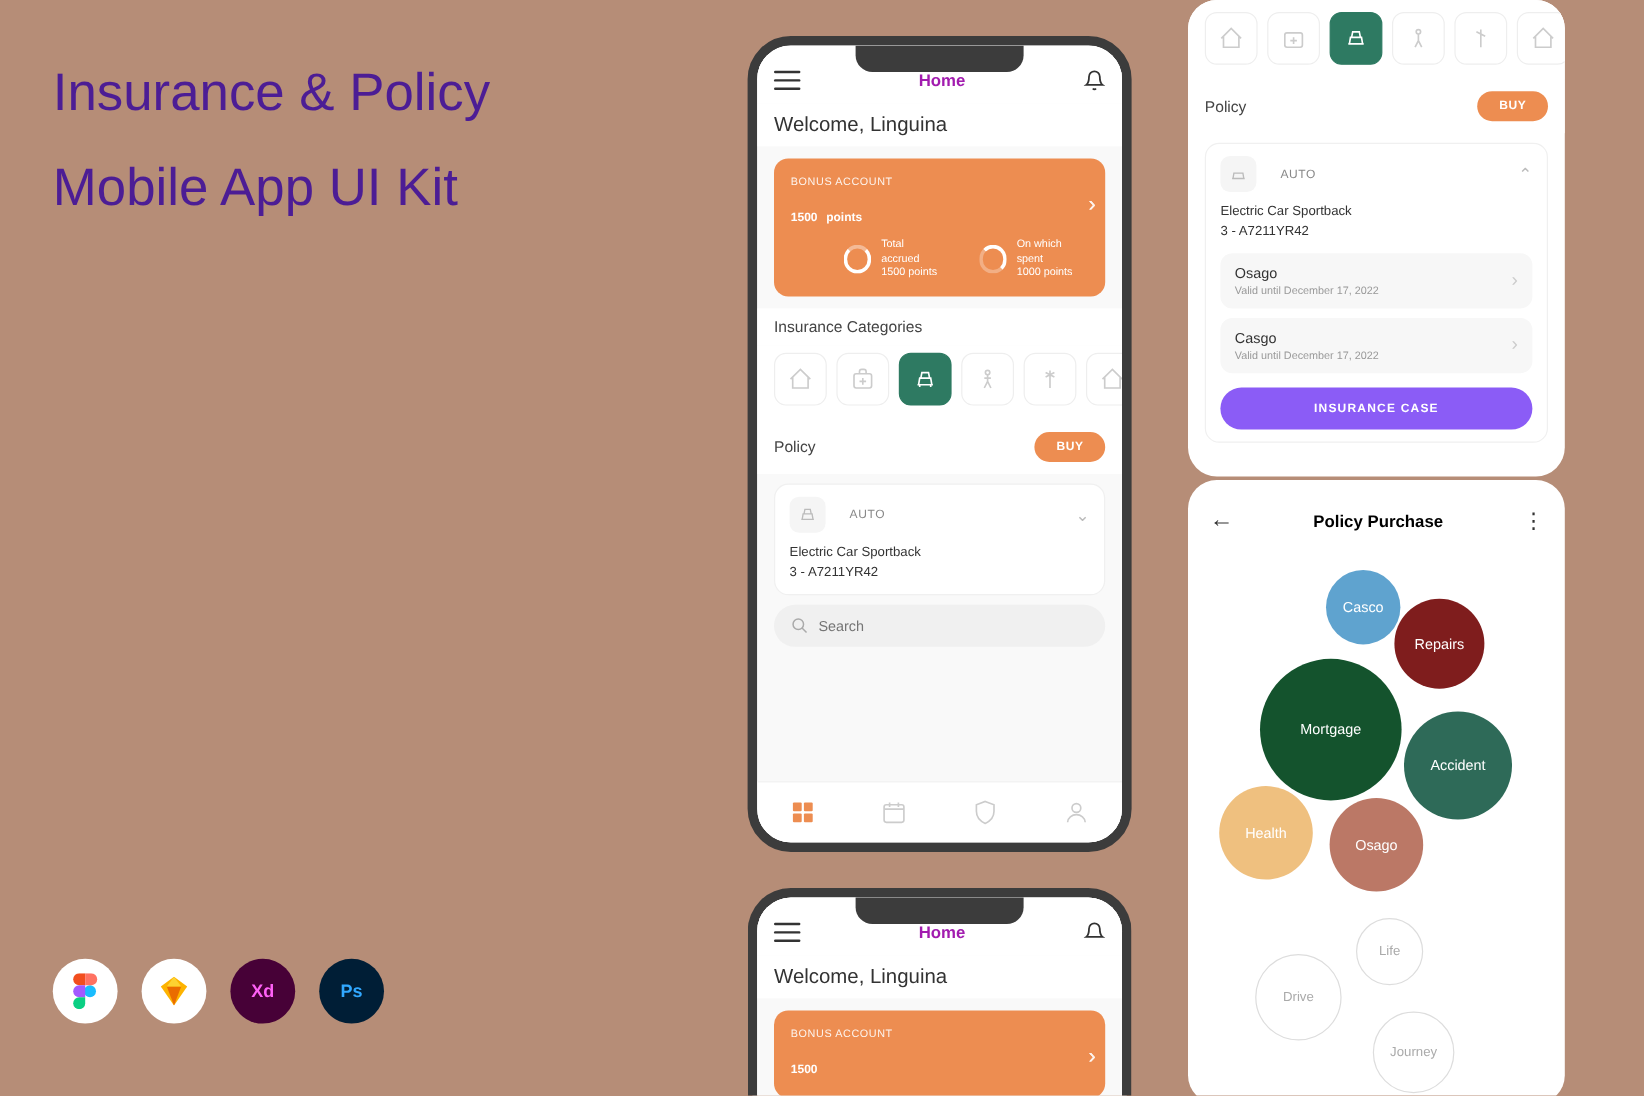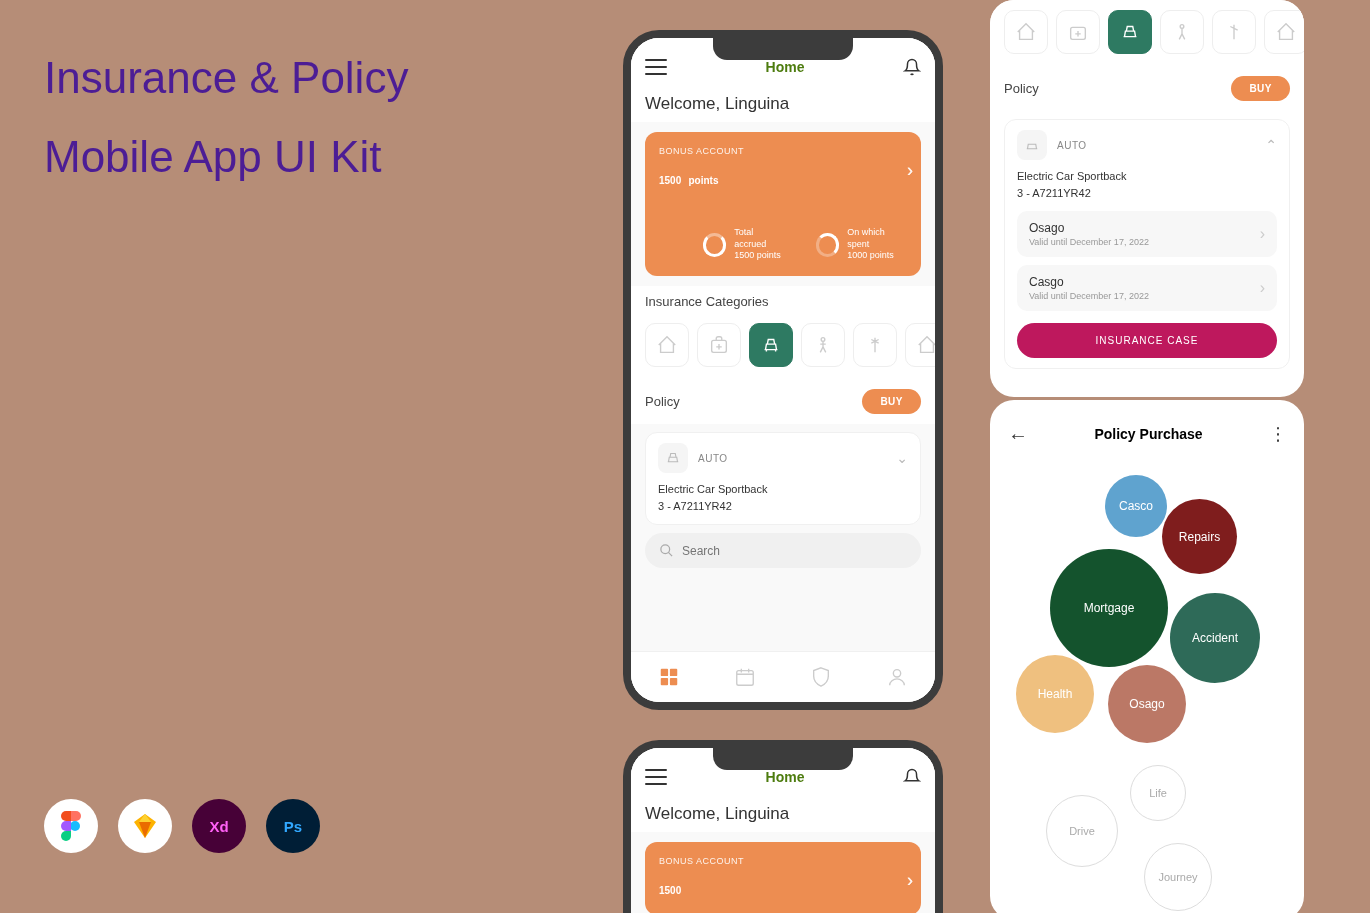--- a/index.html
+++ b/index.html
@@ -7,61 +7,61 @@
 .title { position: absolute; left: 44px; top: 38px; color: #4c1d95; font-size: 44px; font-weight: 400; line-height: 1.8; }
 .app-icons { position: absolute; left: 44px; bottom: 60px; display: flex; gap: 20px; }
 .app-icon { width: 54px; height: 54px; border-radius: 50%; background: #fff; display: flex; align-items: center; justify-content: center; font-size: 20px; font-weight: 700; }
 .phone { position: absolute; width: 320px; height: 680px; background: #fff; border-radius: 36px; border: 8px solid #3c3c3c; overflow: hidden; }
 .phone1 { left: 623px; top: 30px; }
 .phone-inner { width: 100%; height: 100%; background: #f9f9f9; overflow: hidden; position: relative; }
 .notch { position: absolute; top: 0; left: 50%; transform: translateX(-50%); width: 140px; height: 22px; background: #3c3c3c; border-radius: 0 0 14px 14px; z-index: 10; }
 .header { display: flex; align-items: center; justify-content: space-between; padding: 20px 14px 10px; background: #fff; }
 .menu-icon { width: 22px; height: 16px; display: flex; flex-direction: column; justify-content: space-between; cursor: pointer; }
 .menu-icon span { height: 2px; background: #333; border-radius: 1px; }
-.header-title { font-size: 14px; font-weight: 600; color: #4d7c0f; }
+.header-title { font-size: 14px; font-weight: 600; color: #a21caf; }
 .bell { width: 18px; height: 18px; position: relative; }
 .bell svg { width: 100%; height: 100%; }
 .welcome { padding: 8px 14px; font-size: 17px; font-weight: 500; color: #333; background: #fff; }
 .bonus-card { margin: 10px 14px; background: #ed8d51; border-radius: 12px; padding: 14px; color: #fff; position: relative; }
 .bonus-label { font-size: 9px; letter-spacing: 0.5px; opacity: 0.9; }
 .bonus-pts { font-size: 26px; font-weight: 600; margin-top: 4px; }
 .bonus-pts span { font-size: 10px; font-weight: 700; }
 .chevrons { position: absolute; right: 14px; top: 28px; font-size: 18px; opacity: 0.9; letter-spacing: -6px; }
-.stats-row { display: flex; gap: 30px; margin-top: 36px; padding-left: 44px; }
+.stats-row { display: flex; gap: 30px; margin-top: 7px; padding-left: 44px; }
 .stat { display: flex; align-items: center; gap: 8px; }
 .ring { width: 24px; height: 24px; border: 3px solid #fff; border-radius: 50%; border-top-color: rgba(255,255,255,0.4); }
 .ring.partial { border-color: rgba(255,255,255,0.3); border-top-color: #fff; border-right-color: #fff; }
 .stat-text { font-size: 9px; line-height: 1.3; }
 .section-title { padding: 8px 14px; font-size: 13px; color: #444; background: #fff; }
 .cats { display: flex; gap: 8px; padding: 6px 14px 12px; background: #fff; overflow: hidden; }
 .cat { width: 44px; height: 44px; border-radius: 10px; background: #fff; border: 1px solid #eee; display: flex; align-items: center; justify-content: center; flex-shrink: 0; }
 .cat.active { background: #2e7a62; border-color: #2e7a62; }
 .cat svg { width: 22px; height: 22px; }
 .policy-row { display: flex; align-items: center; justify-content: space-between; padding: 10px 14px; background: #fff; }
 .buy-btn { background: #ed8d51; color: #fff; font-size: 10px; font-weight: 600; padding: 7px 18px; border-radius: 14px; border: none; letter-spacing: 0.5px; }
 .policy-card { margin: 8px 14px; background: #fff; border-radius: 12px; padding: 10px 12px; border: 1px solid #f0f0f0; }
-.auto-row { display: flex; align-items: center; gap: 10px; }
+.auto-row { display: flex; align-items: center; gap: 20px; }
 .auto-icon { width: 30px; height: 30px; background: #f5f5f5; border-radius: 8px; display: flex; align-items: center; justify-content: center; }
 .auto-label { font-size: 10px; color: #888; letter-spacing: 0.5px; flex: 1; }
 .car-info { margin-top: 8px; font-size: 11px; color: #333; line-height: 1.5; }
 .activate-btn { margin: 10px 14px; background: #ed8d51; color: #fff; font-size: 11px; font-weight: 600; padding: 13px; border-radius: 22px; border: none; width: calc(100% - 28px); letter-spacing: 1px; }
 .search-box { margin: 6px 14px; background: #f0f0f0; border-radius: 20px; padding: 10px 14px; display: flex; align-items: center; gap: 8px; }
 .search-box input { border: none; background: transparent; font-size: 12px; color: #888; outline: none; flex: 1; }
 .bottom-nav { position: absolute; bottom: 0; left: 0; right: 0; background: #fff; display: flex; justify-content: space-around; padding: 14px 0; border-top: 1px solid #f0f0f0; }
 .nav-item { width: 22px; height: 22px; }
 
 .panel { position: absolute; background: #fff; border-radius: 24px; overflow: hidden; }
 .panel-policy { left: 990px; top: 0; width: 314px; padding-bottom: 20px; }
 .panel-purchase { left: 990px; top: 400px; width: 314px; height: 520px; }
 .phone-bottom { position: absolute; left: 623px; top: 740px; width: 320px; height: 180px; background: #fff; border-radius: 36px 36px 0 0; border: 8px solid #3c3c3c; border-bottom: none; }
 
 .sub-item { margin: 8px 14px; background: #f7f7f7; border-radius: 10px; padding: 10px 12px; display: flex; align-items: center; justify-content: space-between; }
 .sub-item-text { font-size: 12px; color: #333; }
 .sub-item-sub { font-size: 9px; color: #999; margin-top: 2px; }
-.insurance-case-btn { margin: 12px 14px 0; background: #be185d; color: #fff; font-size: 10px; font-weight: 400; padding: 12px; border-radius: 20px; border: none; width: calc(100% - 28px); letter-spacing: 1px; }
+.insurance-case-btn { margin: 12px 14px 0; background: #8b5cf6; color: #fff; font-size: 10px; font-weight: 700; padding: 12px; border-radius: 20px; border: none; width: calc(100% - 28px); letter-spacing: 1px; }
 
 .purchase-header { display: flex; align-items: center; justify-content: space-between; padding: 22px 18px 10px; }
 .back-arrow { font-size: 20px; color: #333; }
 .more-icon { font-size: 18px; color: #333; letter-spacing: -1px; }
 .bubbles { position: relative; height: 420px; margin-top: 10px; }
 .bubble { position: absolute; border-radius: 50%; display: flex; align-items: center; justify-content: center; color: #fff; font-size: 12px; font-weight: 500; }
 .b-casco { width: 62px; height: 62px; background: #5fa3cf; left: 115px; top: 10px; }
 .b-repairs { width: 75px; height: 75px; background: #7f1d1d; left: 172px; top: 34px; }
 .b-mortgage { width: 118px; height: 118px; background: #14532d; left: 60px; top: 84px; }
 .b-accident { width: 90px; height: 90px; background: #2e6a58; left: 180px; top: 128px; }

